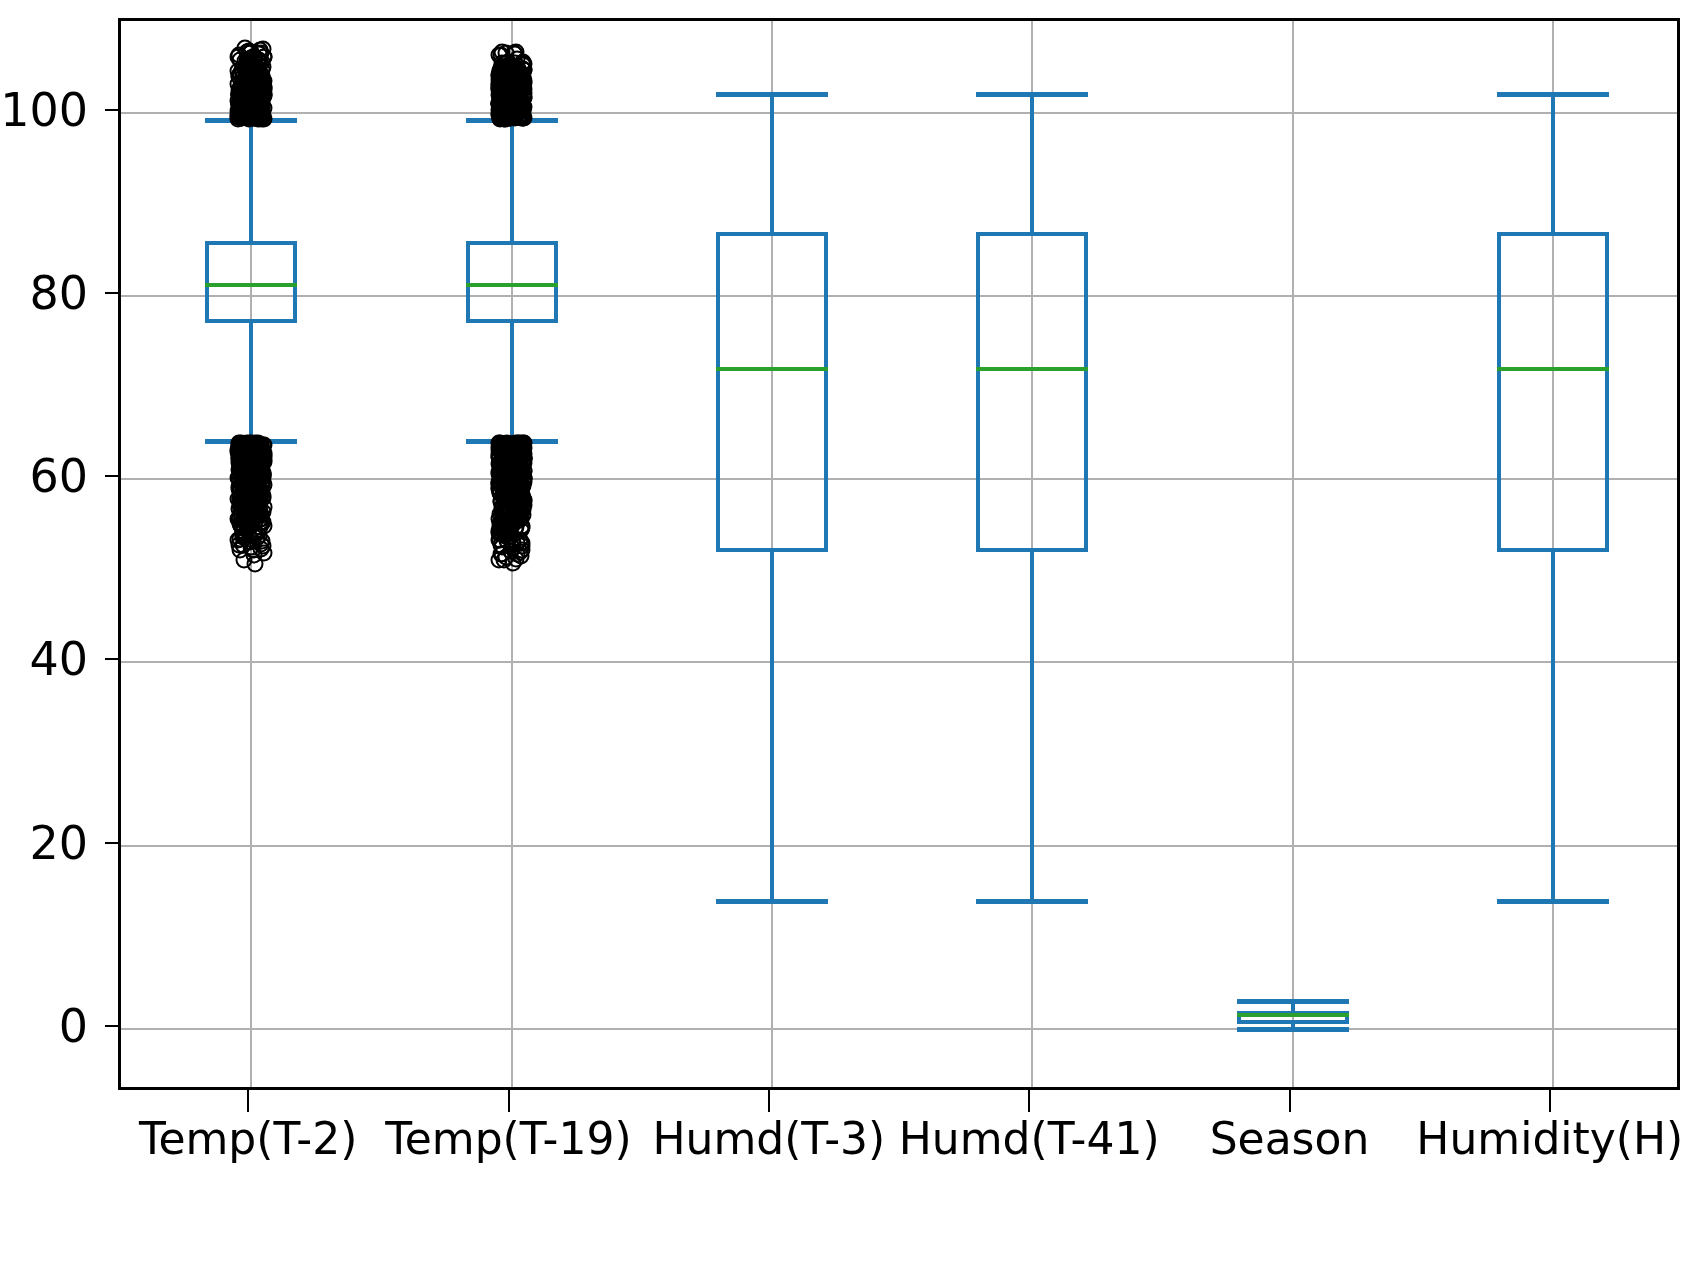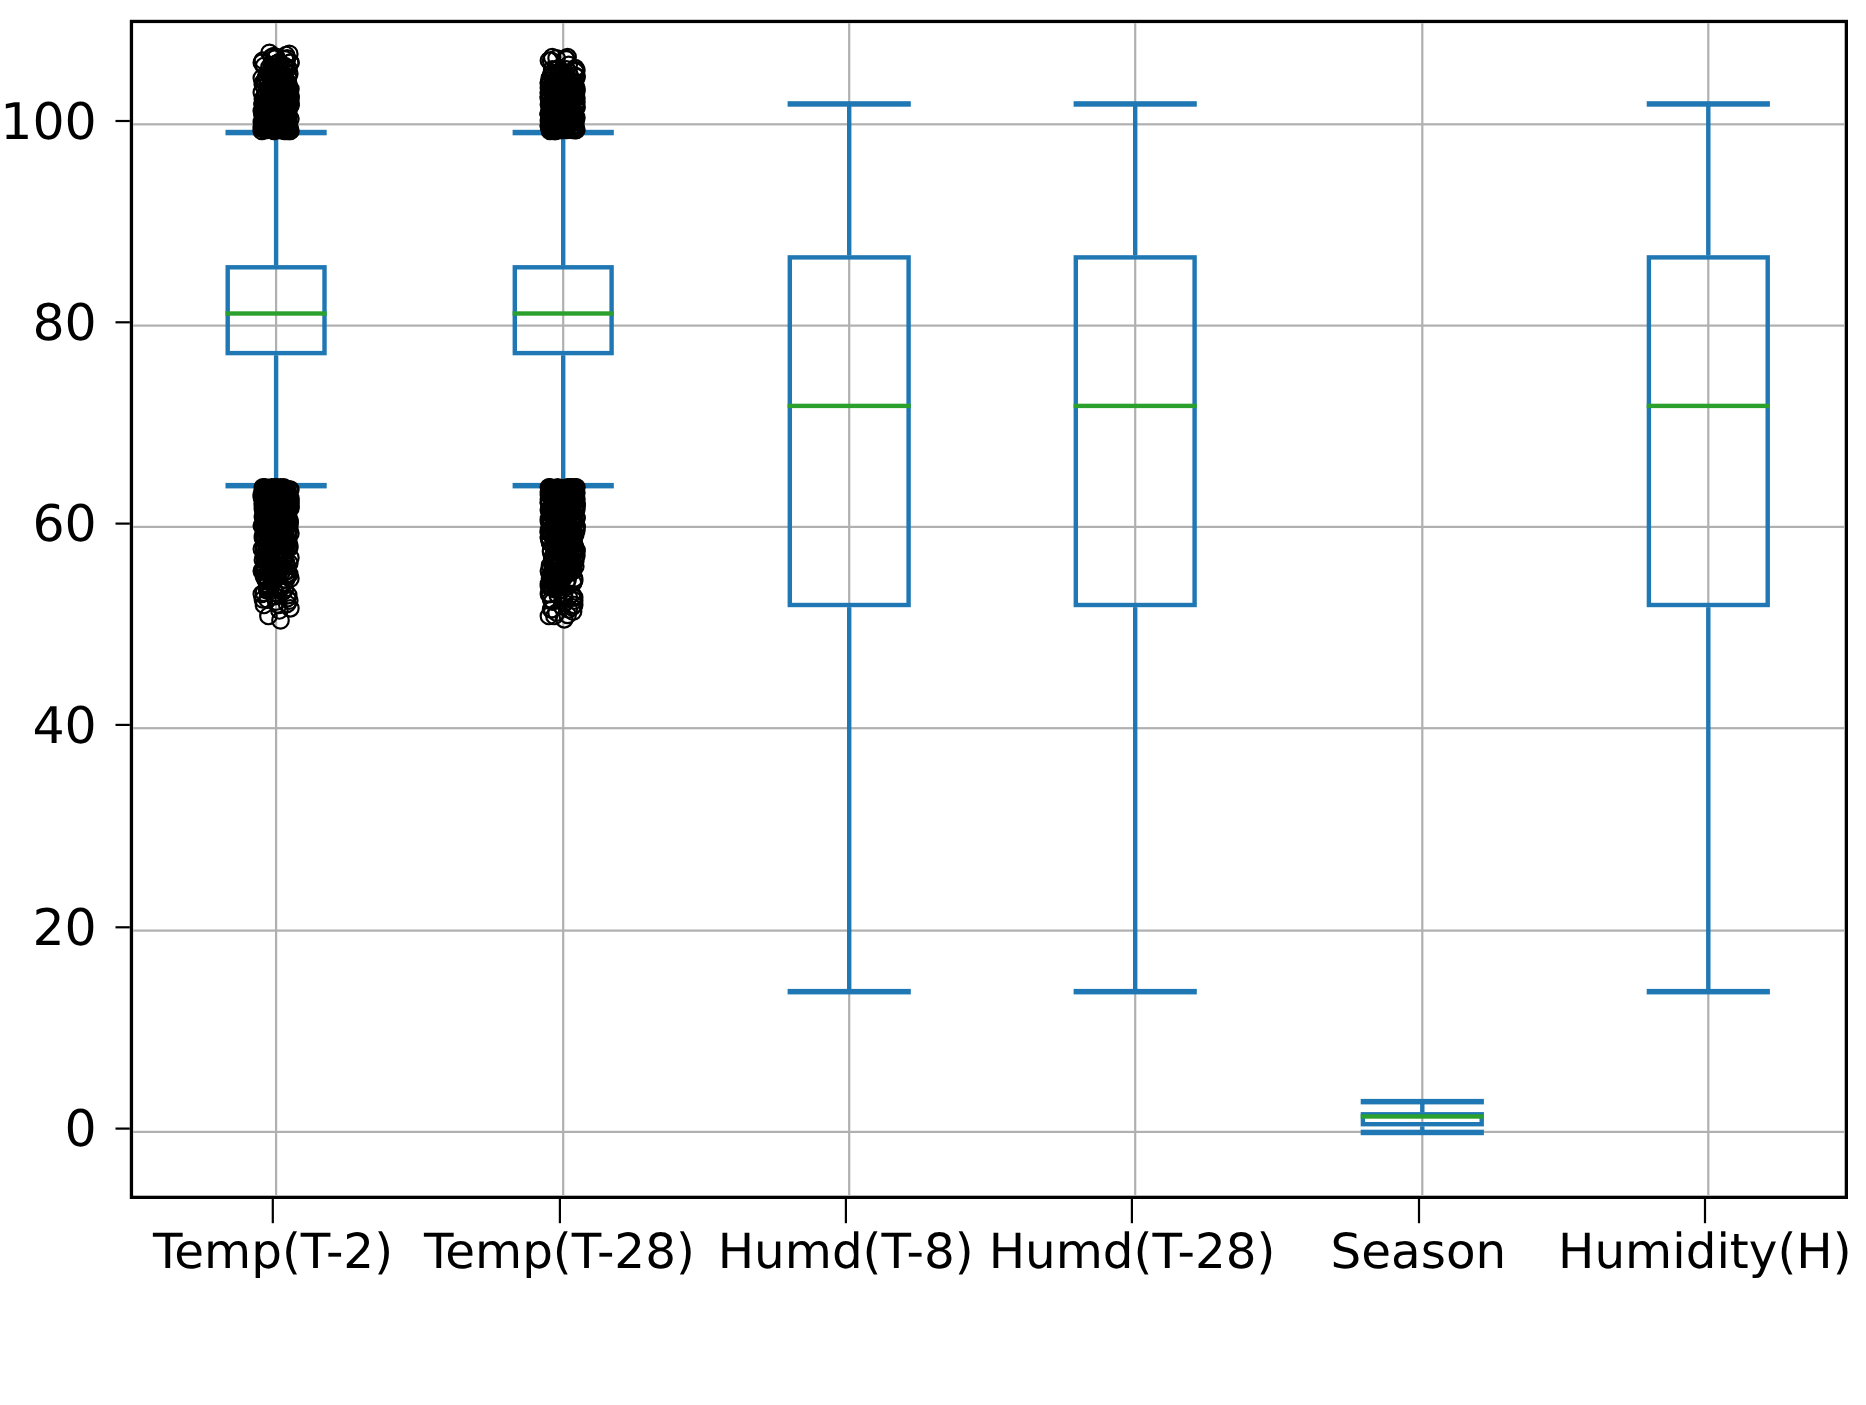--- a/index.html
+++ b/index.html
@@ -1712,24 +1712,24 @@
       <div class="ytick-mark" style="left: 105px; top: 476.12px;"></div>
       <div class="ytick-label" style="top: 292.872px; right: 1578px; width: 200px;">80</div>
       <div class="ytick-mark" style="left: 105px; top: 292.872px;"></div>
       <div class="ytick-label" style="top: 109.624px; right: 1578px; width: 200px;">100</div>
       <div class="ytick-mark" style="left: 105px; top: 109.624px;"></div>
     </div>
   <div id="xtick-layer">
       <div class="xtick-mark" style="left: 247.167px;"></div>
       <div class="xtick-label" style="left: 248.167px;">Temp(T-2)</div>
       <div class="xtick-mark" style="left: 507.5px;"></div>
-      <div class="xtick-label" style="left: 508.5px;">Temp(T-28)</div>
+      <div class="xtick-label" style="left: 508.5px;">Temp(T-19)</div>
       <div class="xtick-mark" style="left: 767.833px;"></div>
-      <div class="xtick-label" style="left: 768.833px;">Humd(T-8)</div>
+      <div class="xtick-label" style="left: 768.833px;">Humd(T-3)</div>
       <div class="xtick-mark" style="left: 1028.17px;"></div>
-      <div class="xtick-label" style="left: 1029.17px;">Humd(T-28)</div>
+      <div class="xtick-label" style="left: 1029.17px;">Humd(T-41)</div>
       <div class="xtick-mark" style="left: 1288.5px;"></div>
       <div class="xtick-label" style="left: 1289.5px;">Season</div>
       <div class="xtick-mark" style="left: 1548.83px;"></div>
       <div class="xtick-label" style="left: 1549.83px;">Humidity(H)</div>
     </div>
 
 </div>
 
 </body></html>

